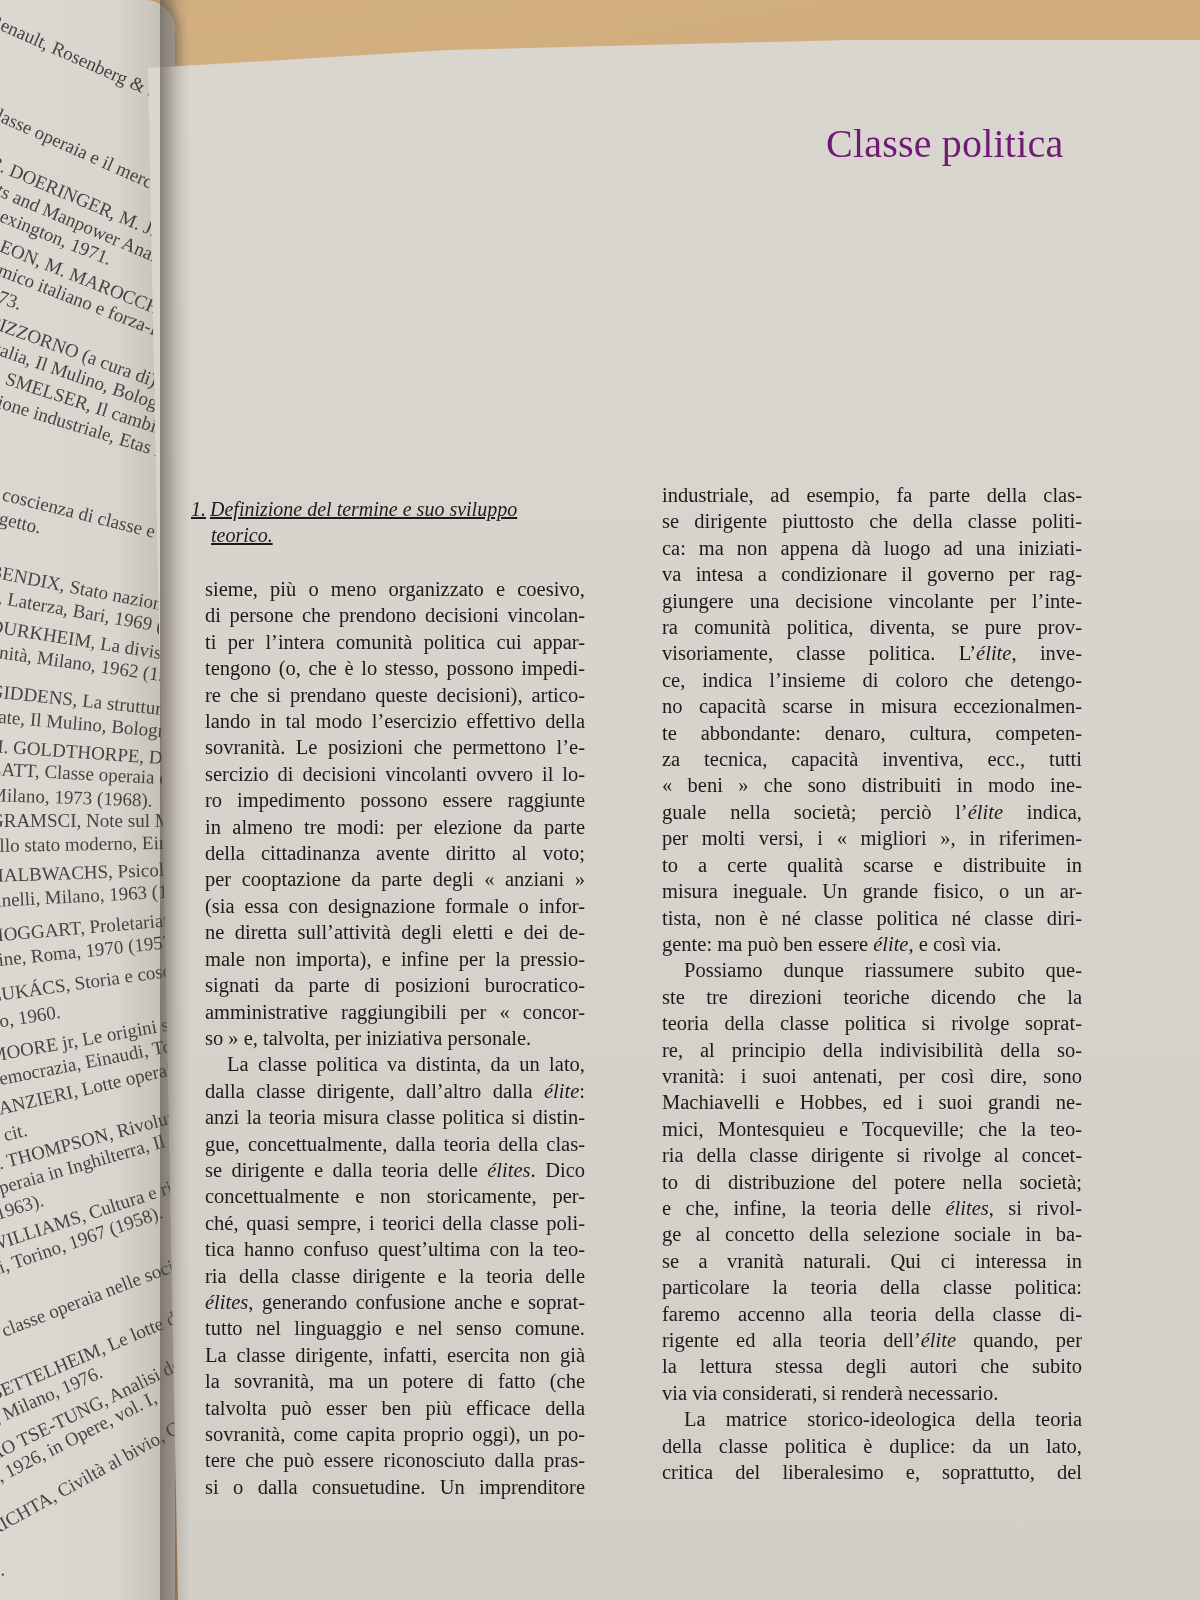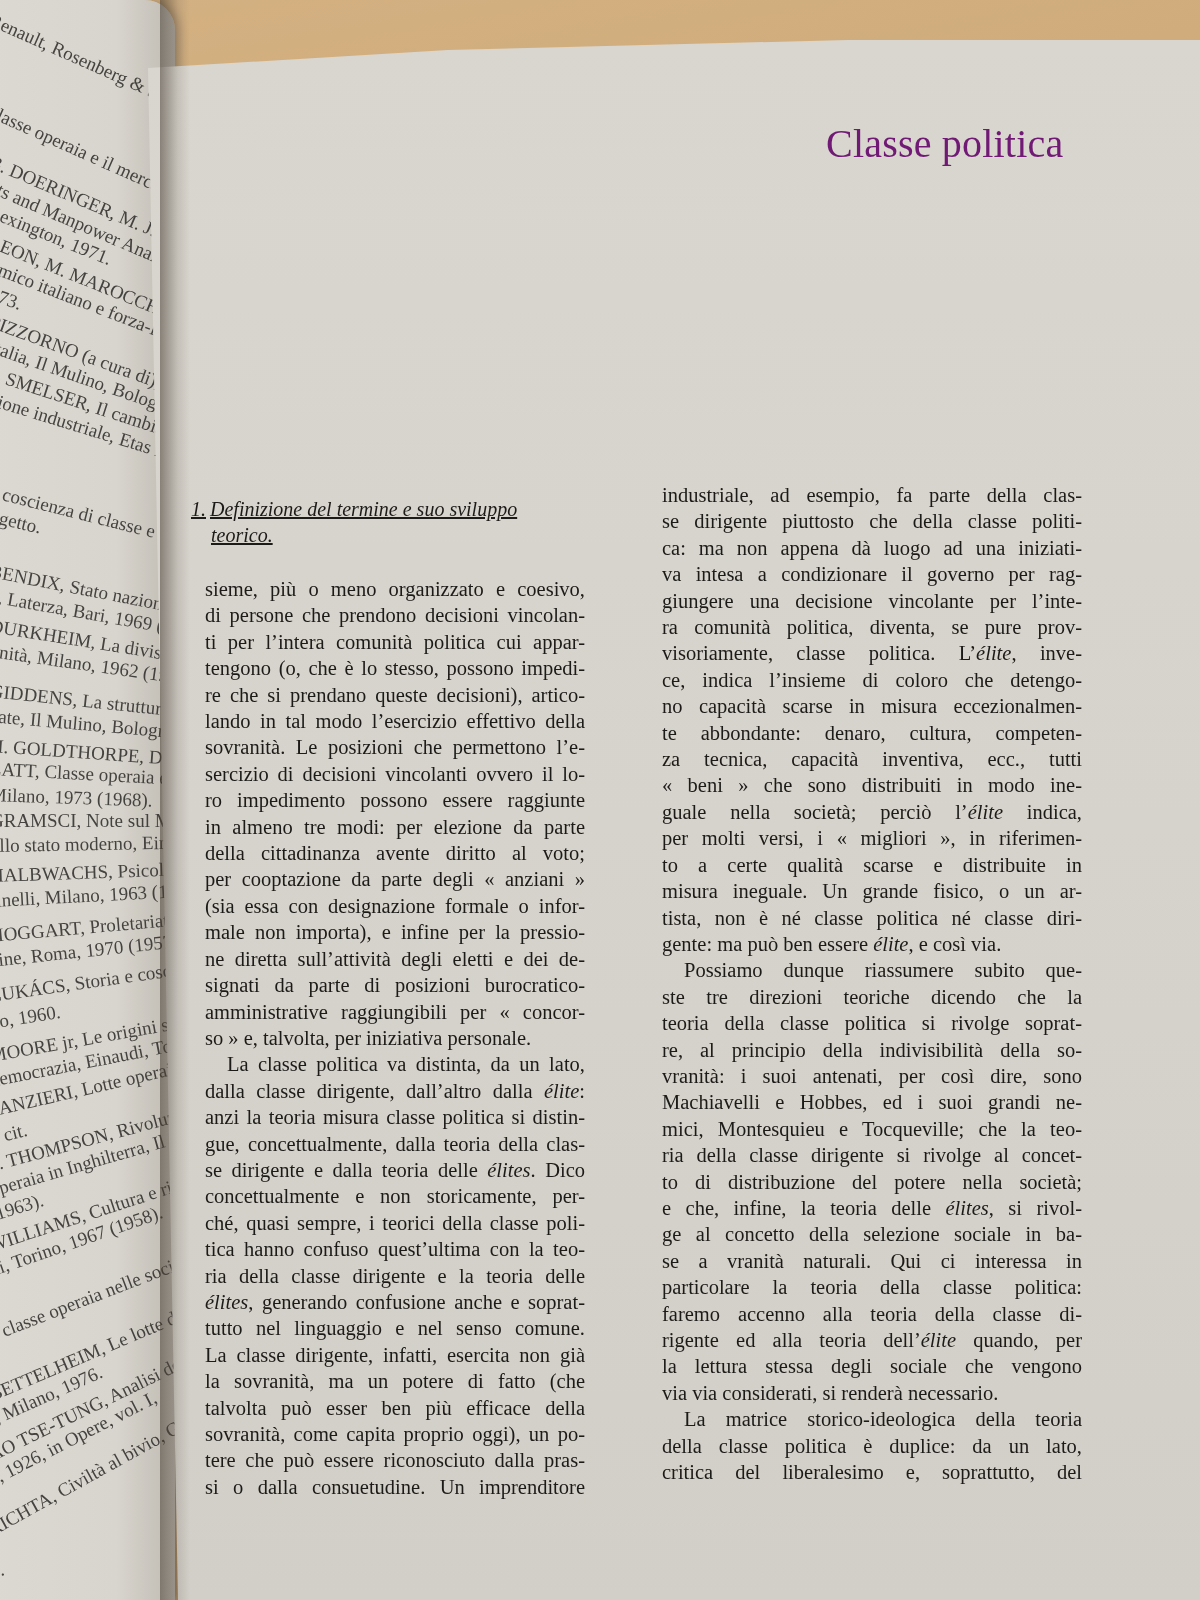--- a/index.html
+++ b/index.html
@@ -201,22 +201,22 @@
       <span class="line">tengono (o, che è lo stesso, possono impedi-</span>
       <span class="line">re che si prendano queste decisioni), artico-</span>
       <span class="line">lando in tal modo l’esercizio effettivo della</span>
       <span class="line">sovranità. Le posizioni che permettono l’e-</span>
       <span class="line">sercizio di decisioni vincolanti ovvero il lo-</span>
       <span class="line">ro impedimento possono essere raggiunte</span>
       <span class="line">in almeno tre modi: per elezione da parte</span>
       <span class="line">della cittadinanza avente diritto al voto;</span>
       <span class="line">per cooptazione da parte degli « anziani »</span>
       <span class="line">(sia essa con designazione formale o infor-</span>
+      <span class="line">ne diretta sull’attività degli eletti e dei de-</span>
       <span class="line">male non importa), e infine per la pressio-</span>
-      <span class="line">ne diretta sull’attività degli eletti e dei de-</span>
       <span class="line">signati da parte di posizioni burocratico-</span>
       <span class="line">amministrative raggiungibili per « concor-</span>
       <span class="line last">so » e, talvolta, per iniziativa personale.</span>
       <span class="line indent">La classe politica va distinta, da un lato,</span>
       <span class="line">dalla classe dirigente, dall’altro dalla <i>élite</i>:</span>
       <span class="line">anzi la teoria misura classe politica si distin-</span>
       <span class="line">gue, concettualmente, dalla teoria della clas-</span>
       <span class="line">se dirigente e dalla teoria delle <i>élites</i>. Dico</span>
       <span class="line">concettualmente e non storicamente, per-</span>
       <span class="line">ché, quasi sempre, i teorici della classe poli-</span>
@@ -261,19 +261,19 @@
       <span class="line">Machiavelli e Hobbes, ed i suoi grandi ne-</span>
       <span class="line">mici, Montesquieu e Tocqueville; che la teo-</span>
       <span class="line">ria della classe dirigente si rivolge al concet-</span>
       <span class="line">to di distribuzione del potere nella società;</span>
       <span class="line">e che, infine, la teoria delle <i>élites</i>, si rivol-</span>
       <span class="line">ge al concetto della selezione sociale in ba-</span>
       <span class="line">se a vranità naturali. Qui ci interessa in</span>
       <span class="line">particolare la teoria della classe politica:</span>
       <span class="line">faremo accenno alla teoria della classe di-</span>
       <span class="line">rigente ed alla teoria dell’<i>élite</i> quando, per</span>
-      <span class="line">la lettura stessa degli sociale che vengono</span>
+      <span class="line">la lettura stessa degli autori che subito</span>
       <span class="line last">via via considerati, si renderà necessario.</span>
       <span class="line indent">La matrice storico-ideologica della teoria</span>
       <span class="line">della classe politica è duplice: da un lato,</span>
       <span class="line">critica del liberalesimo e, soprattutto, del</span>
     </div>
 </div>
 
 </body></html>

